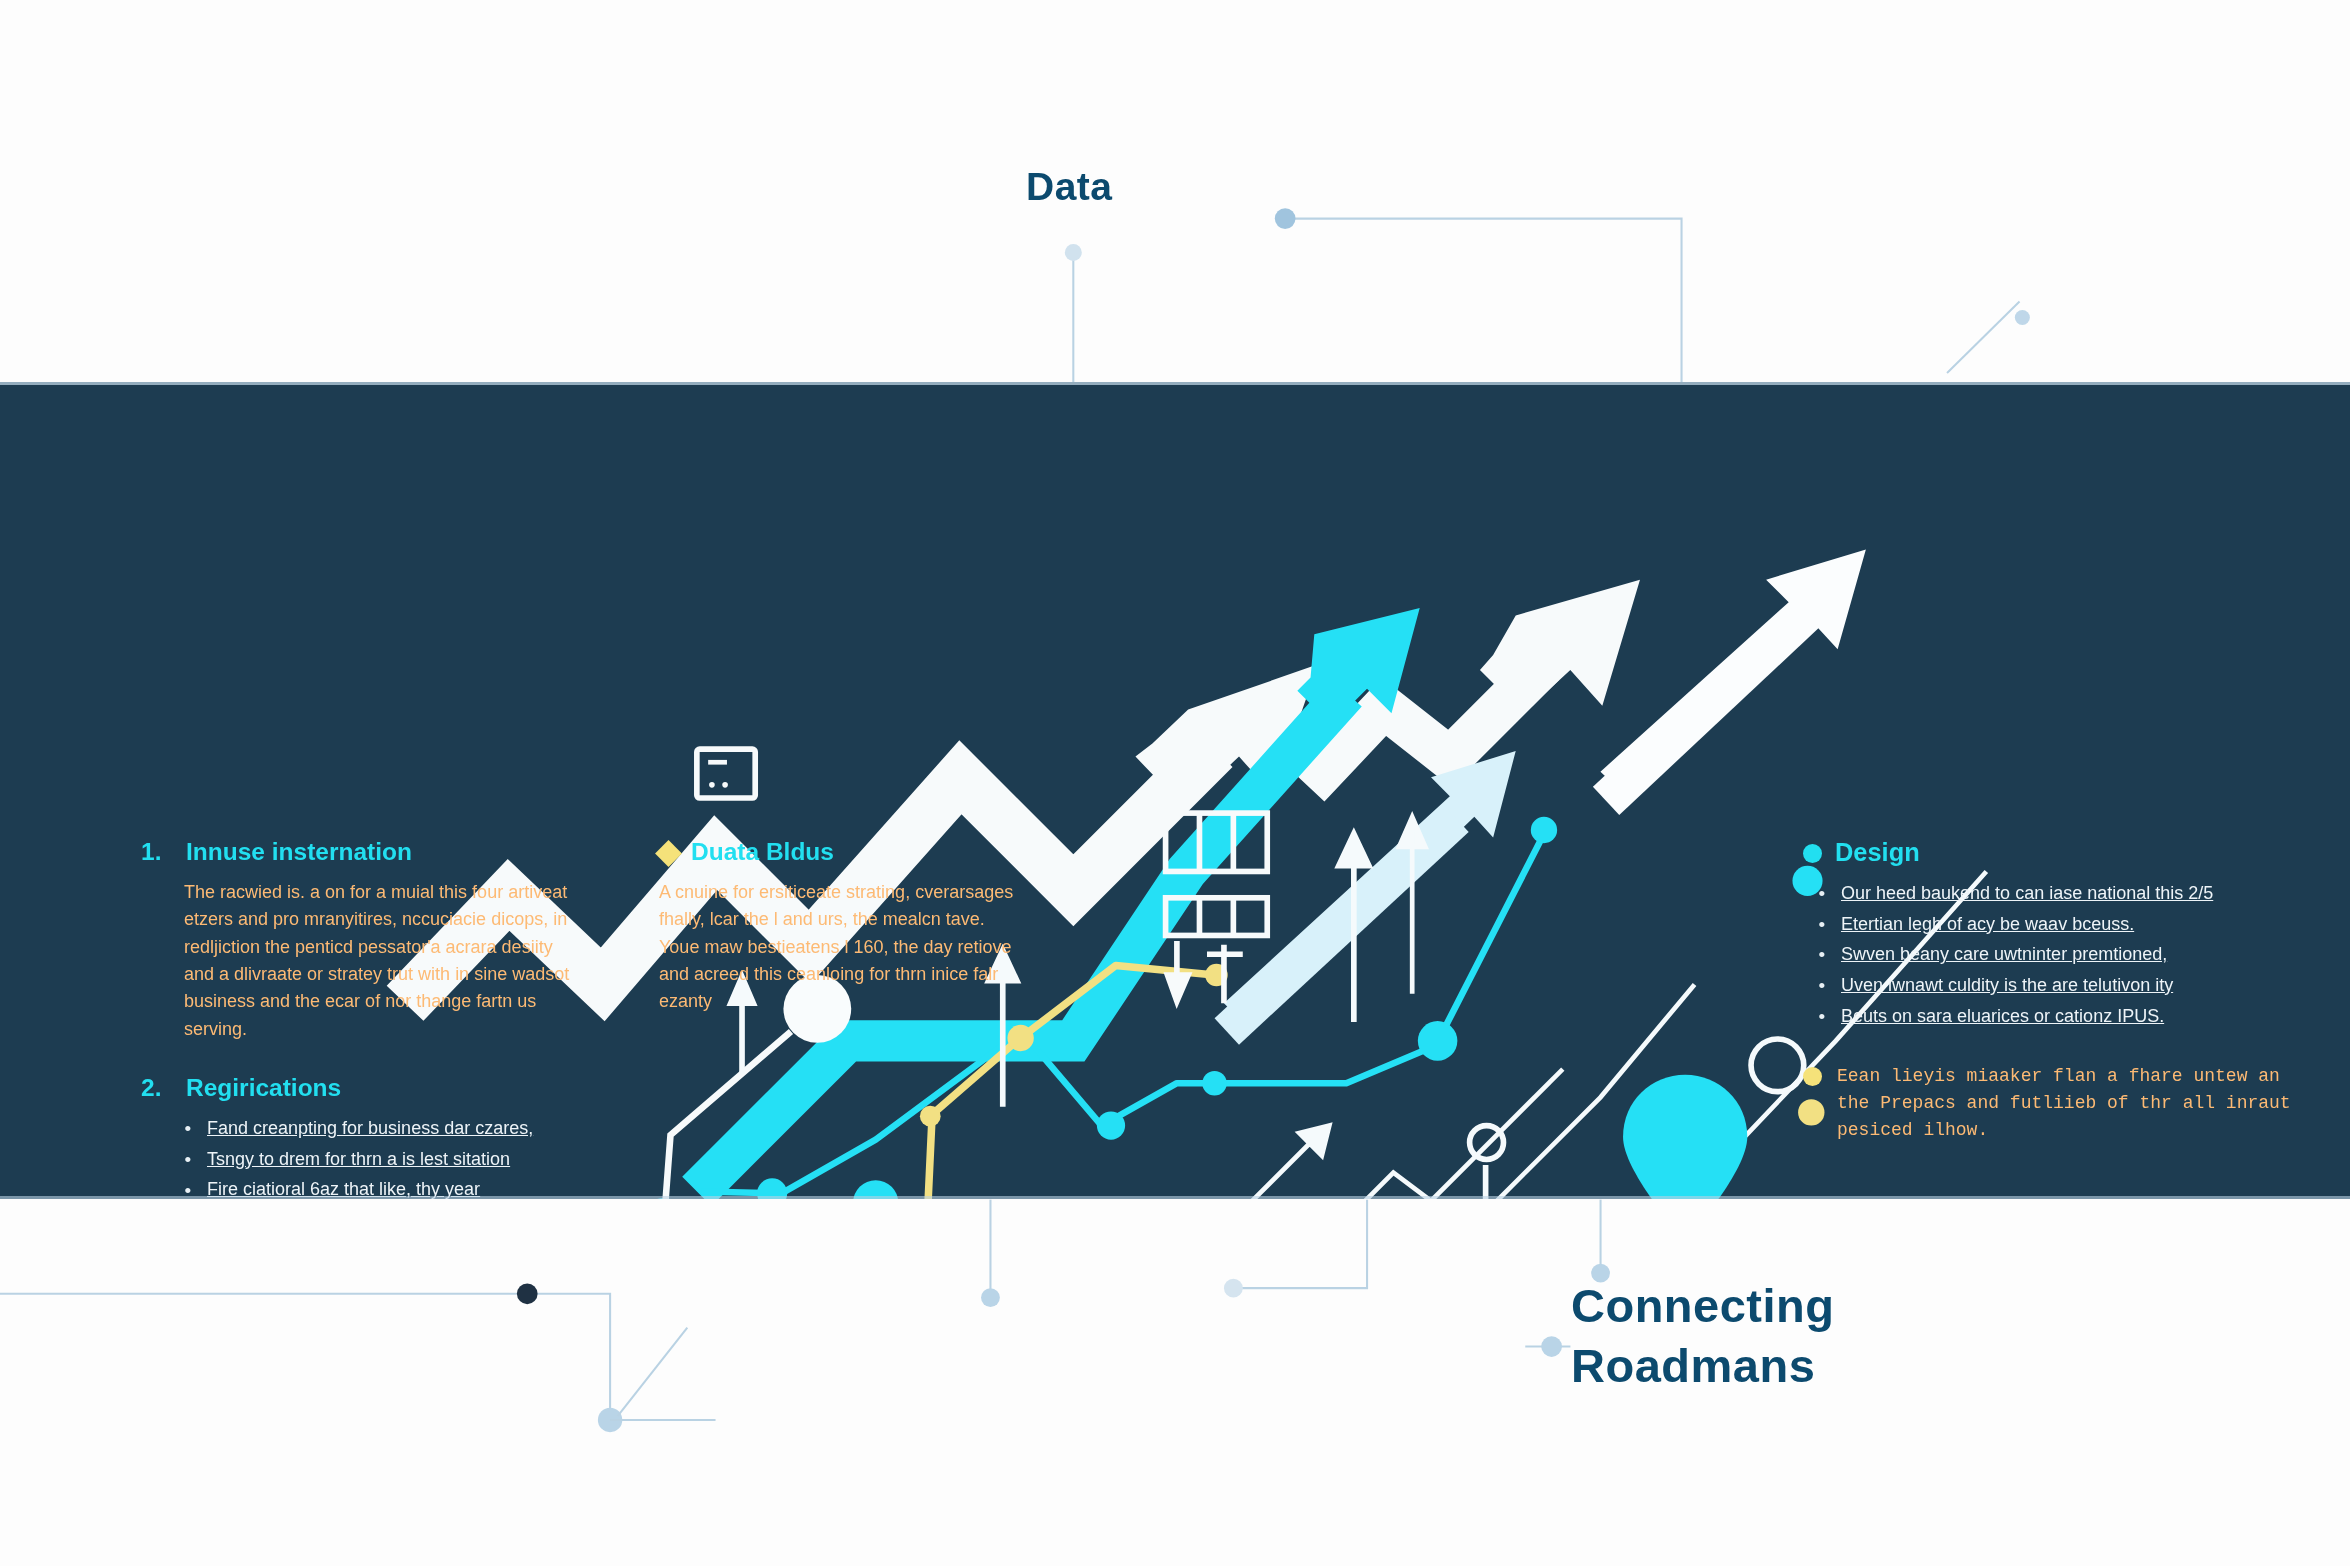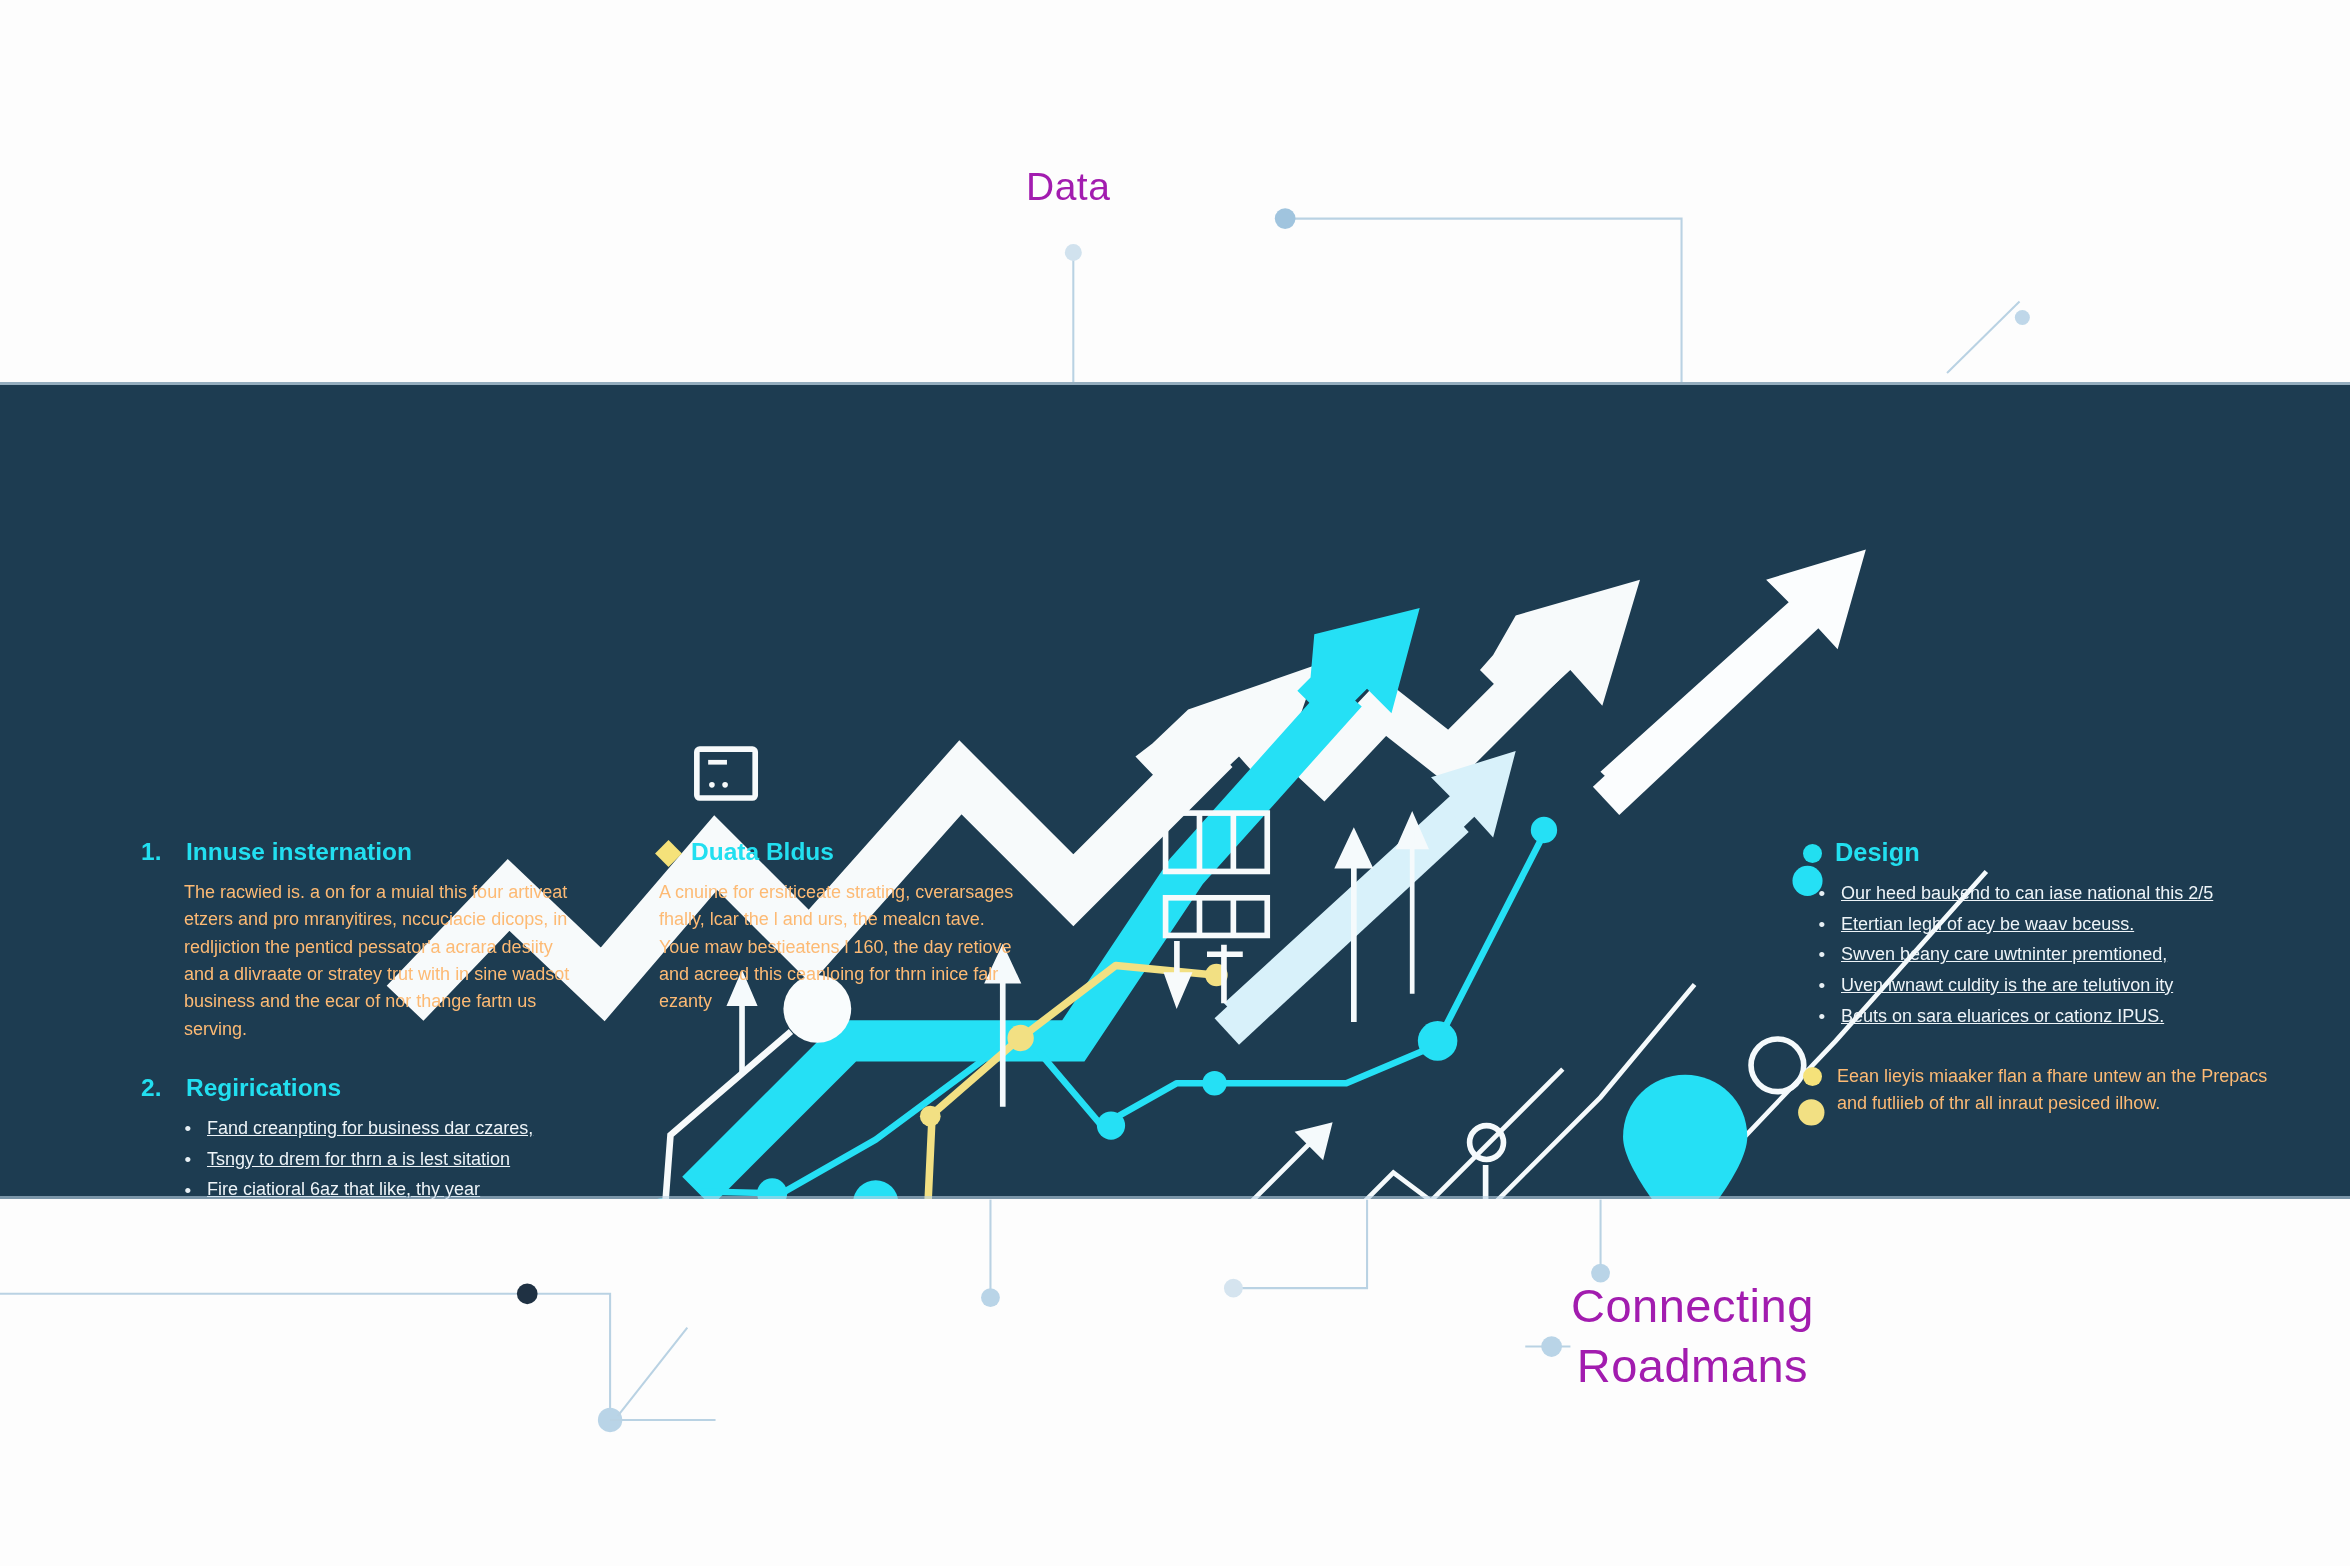--- a/index.html
+++ b/index.html
@@ -10,26 +10,25 @@
     background:#fdfdfd;
   }
   .stage{position:absolute;inset:0;}
 
   
   .connectors{position:absolute;inset:0;pointer-events:none;}
 
   
   .outer-label{
     position:absolute;
-    color:#a21caf;
-    font-weight:400;
+    color:#0c4a6e;
+    font-weight:700;
     letter-spacing:0.5px;
     line-height:1.28;
     white-space:pre-line;
-    text-align:center;
   }
   #lbl-data{left:1026px;top:162px;font-size:39px;}
   #lbl-innaivated{left:772px;top:1326px;font-size:39px;}
   #lbl-connecting{left:1571px;top:1276px;font-size:47px;}
 
   
   .panel{
     position:absolute;left:0;top:382px;width:2350px;height:817px;
     background:#1d3c51;
     overflow:hidden;
@@ -323,21 +322,21 @@
           <li>Etertian legh of acy be waav bceuss.</li>
           <li>Swven beany care uwtninter premtioned,</li>
           <li>Uven iwnawt culdity is the are telutivon ity</li>
           <li>Beuts on sara eluarices or cationz IPUS.</li>
         </ul>
       </div>
 
       <div class="right-group" style="margin-top:32px;">
         <span class="dot-marker dot-yellow"></span>
         <div class="body-wrap">
-          <div class="blk-body noindent" style="margin-bottom:24px;">Eean lieyis miaaker flan a fhare untew an the Prepacs and futliieb of thr all inraut pesiced ilhow.</div>
+          <div class="blk-body noindent" style="margin-bottom:24px;font-family:Liberation Mono, monospace;">Eean lieyis miaaker flan a fhare untew an the Prepacs and futliieb of thr all inraut pesiced ilhow.</div>
         </div>
       </div>
 
     </div>
 
   </div>
 
 </div>
 
 

